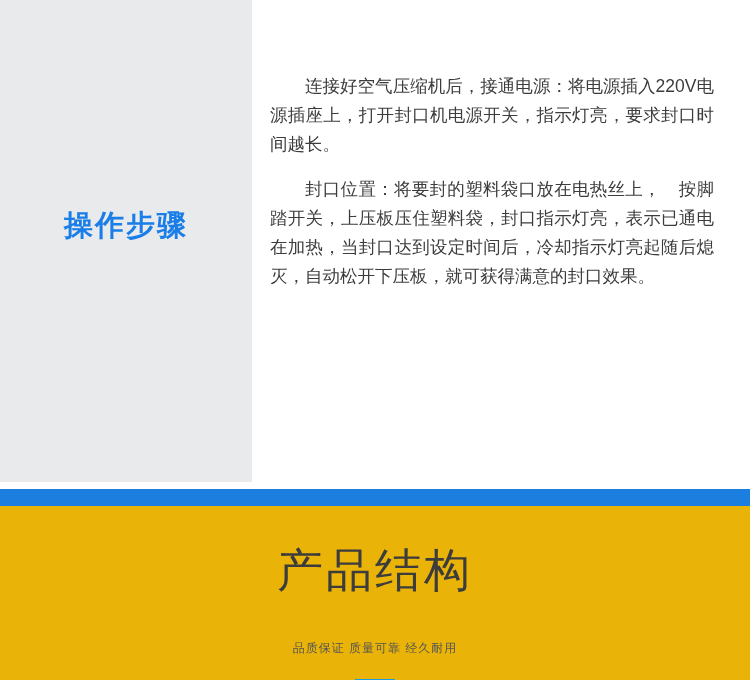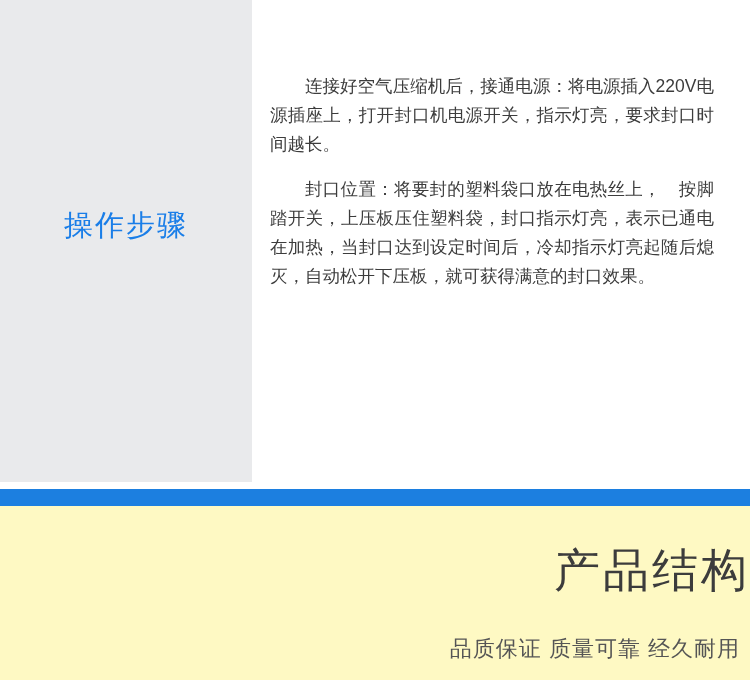--- a/index.html
+++ b/index.html
@@ -36,21 +36,21 @@
   }
   .section-title {
     position: absolute;
     left: 0;
     top: 206px;
     width: 252px;
     text-align: center;
     font-size: 29px;
     color: #1a7ee8;
     letter-spacing: 2px;
-    font-weight: normal;
+    font-weight: bold;
   }
 
   .right-panel {
     position: absolute;
     left: 252px;
     top: 0;
     width: 498px;
     height: 482px;
     background: #ffffff;
   }
@@ -83,35 +83,35 @@
     background: #1c7fe0;
   }
 
   
   .bottom-section {
     position: absolute;
     left: 0;
     top: 506px;
     width: 750px;
     height: 174px;
-    background: #fef9c3;
-    text-align: right;
+    background: #eab308;
+    text-align: center;
   }
   .big-title {
     margin: 0;
     padding-top: 34px;
     font-size: 46px;
     color: #3c3c3c;
     font-weight: normal;
     letter-spacing: 3px;
   }
   .subtitle {
-    margin: 10px;
+    margin: 16px;
     padding-top: 22px;
-    font-size: 22px;
+    font-size: 12px;
     color: #555555;
     letter-spacing: 1px;
   }
   .accent-underline {
     margin: 22px auto 0 auto;
     width: 40px;
     height: 4px;
     background: #1c9de0;
   }
 </style>

